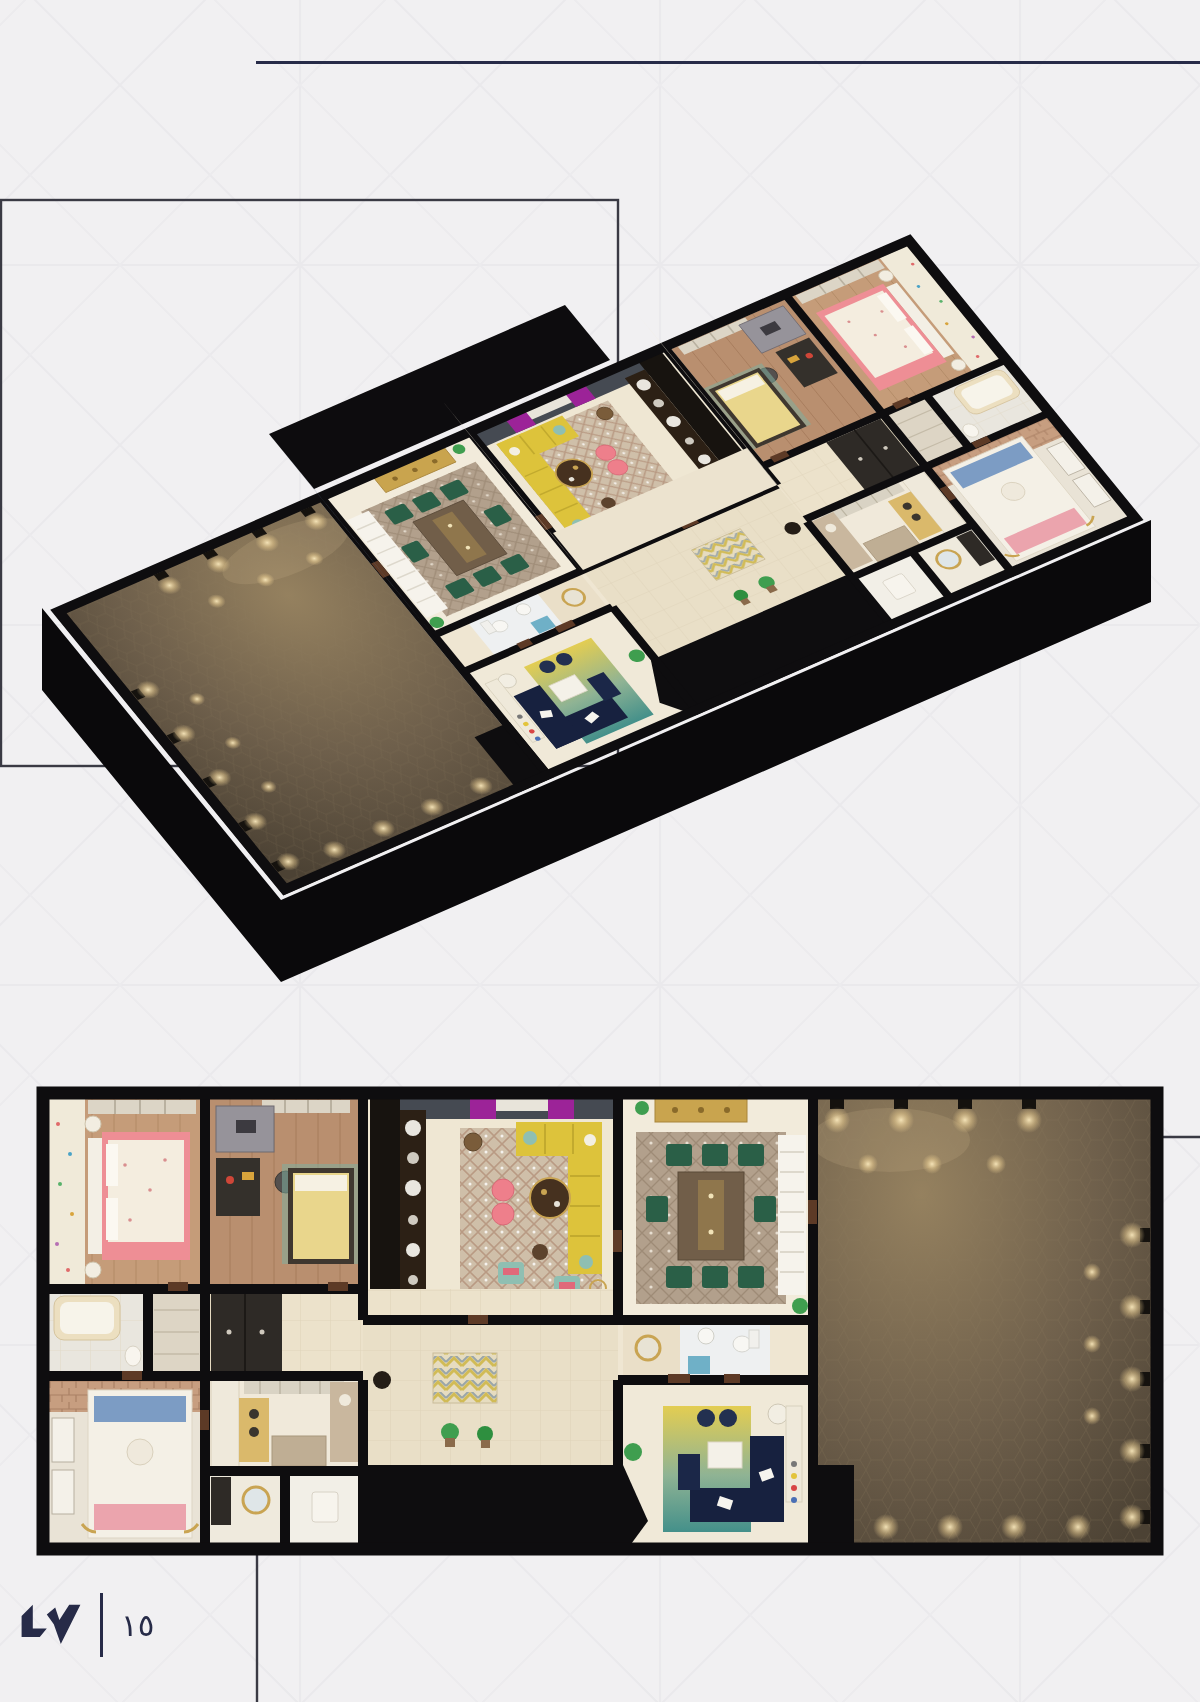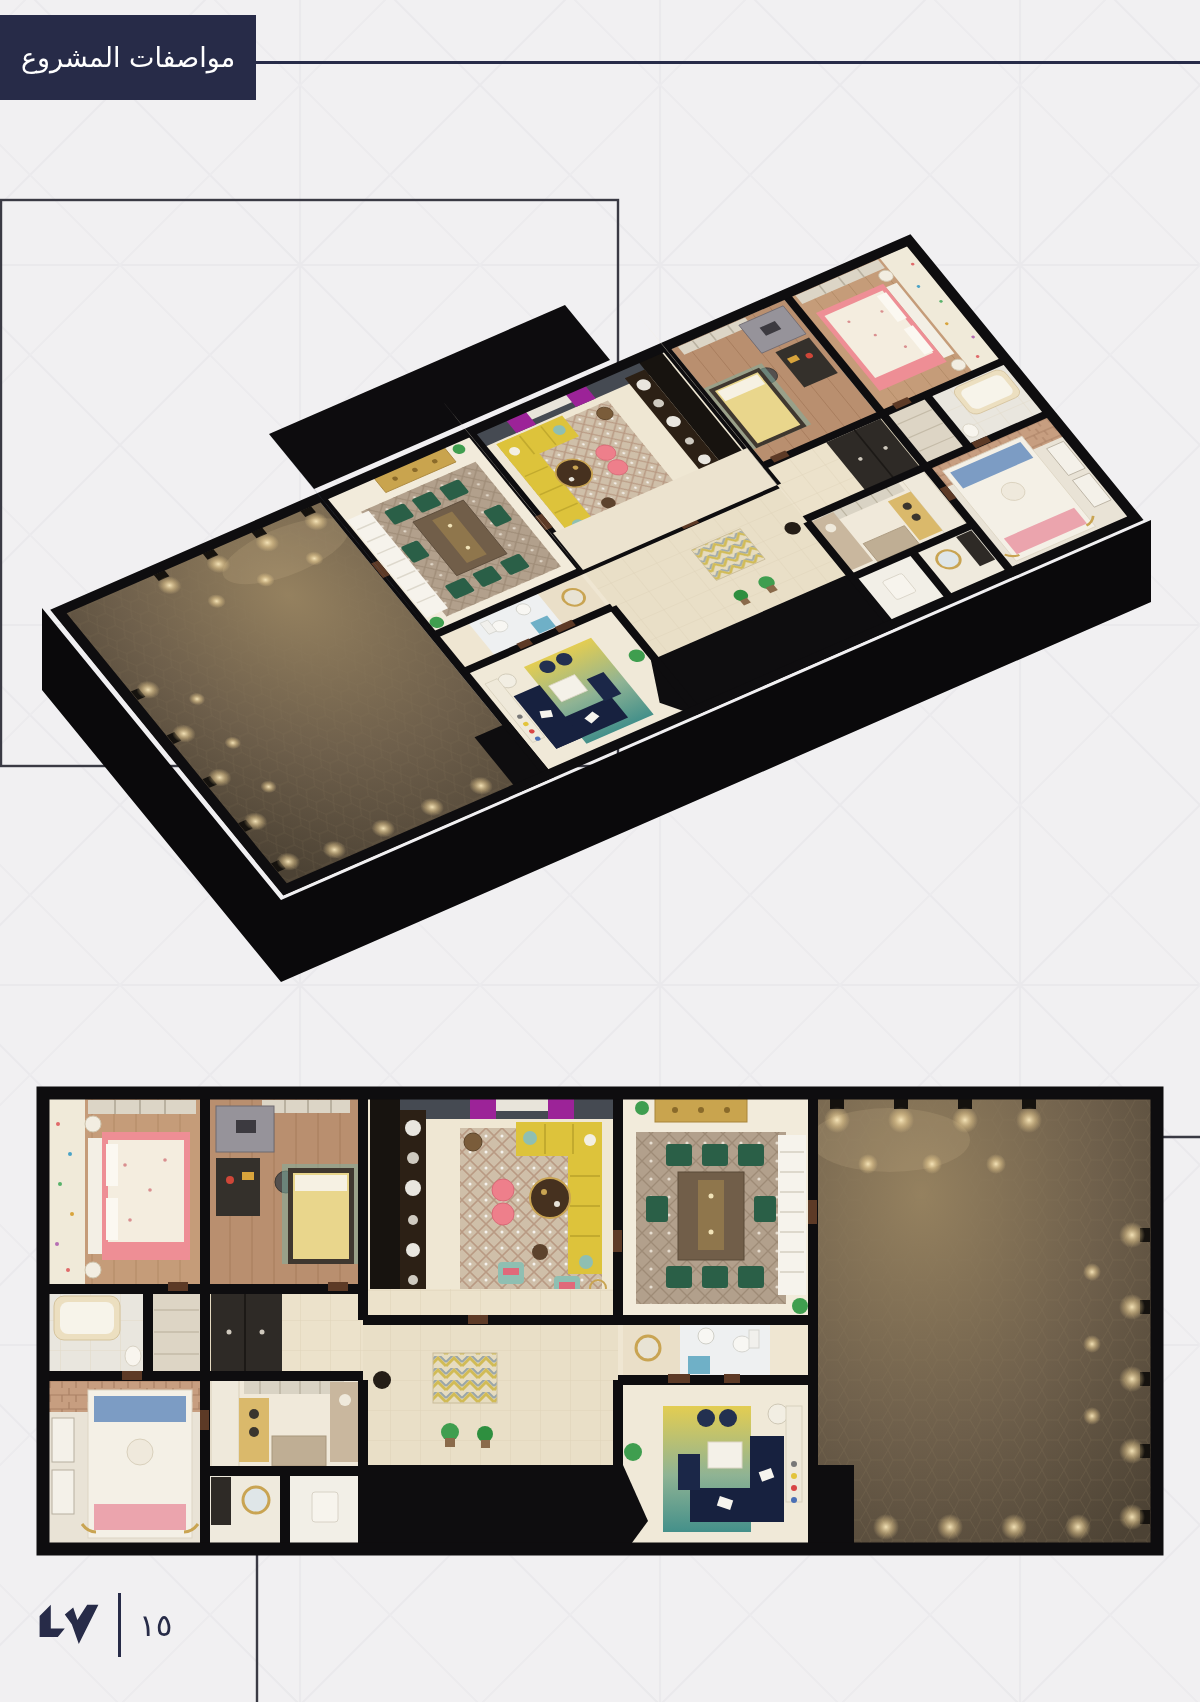--- a/index.html
+++ b/index.html
@@ -10,21 +10,21 @@
   body{background:#dcdcdе;}
   .page{position:relative;width:1200px;height:1702px;background:var(--background);
         overflow:hidden;font-family:"DejaVu Sans","Liberation Sans",sans-serif;}
   .bg-svg{position:absolute;left:0;top:0;z-index:0;}
   .fig{position:absolute;z-index:2;}
   .header-box{position:absolute;left:0;top:15px;width:256px;height:85px;
     background:var(--navy);display:flex;align-items:center;justify-content:center;z-index:3;}
   .header-title{color:#fff;font-size:27px;letter-spacing:.5px;}
   .header-rule{position:absolute;left:256px;top:61px;width:944px;height:3px;
     background:var(--navy);z-index:3;}
-  .footer{position:absolute;left:34px;top:1592px;z-index:3;display:flex;align-items:center;}
+  .footer{position:absolute;left:16px;top:1592px;z-index:3;display:flex;align-items:center;}
   .logo-svg{width:70px;height:66px;}
   .logo-shape{fill:var(--navy);}
   .footer-divider{width:3px;height:64px;background:var(--navy);margin:0 18px 0 14px;}
   .page-number{color:var(--navy);font-size:31px;line-height:64px;}
 </style>
 </head>
 <body>
 
 <div class="page">
 
@@ -346,23 +346,20 @@
     <g>
       <polygon points="314,299 433,445 388,390 269,244" fill="#5b6b86"></polygon>
       <polygon points="314,299 433,445 388,390 269,244" fill="url(#hexP)" opacity="0.4"></polygon>
     </g>
   </svg>
 
   <svg class="fig" style="left:30px;top:1080px;" width="1140" height="480" viewBox="0 0 1140 480">
     <use href="#planG"></use>
   </svg>
 
-  <div class="header-box" dir="rtl">
-    <span class="header-title">مواصفات المشروع</span>
-  </div>
   <div class="header-rule"></div>
 
   <div class="footer">
     <svg class="logo-svg" viewBox="0 0 100 70">
       <path class="logo-shape" d="M8 22 L24 6 L24 40 L44 40 L34 52 L8 52 Z"></path>
       <path class="logo-shape" d="M44 20 L56 10 L62 28 L76 6 L92 6 L64 62 L54 34 Z"></path>
     </svg>
     <div class="footer-divider"></div>
     <span class="page-number">١٥</span>
   </div>

